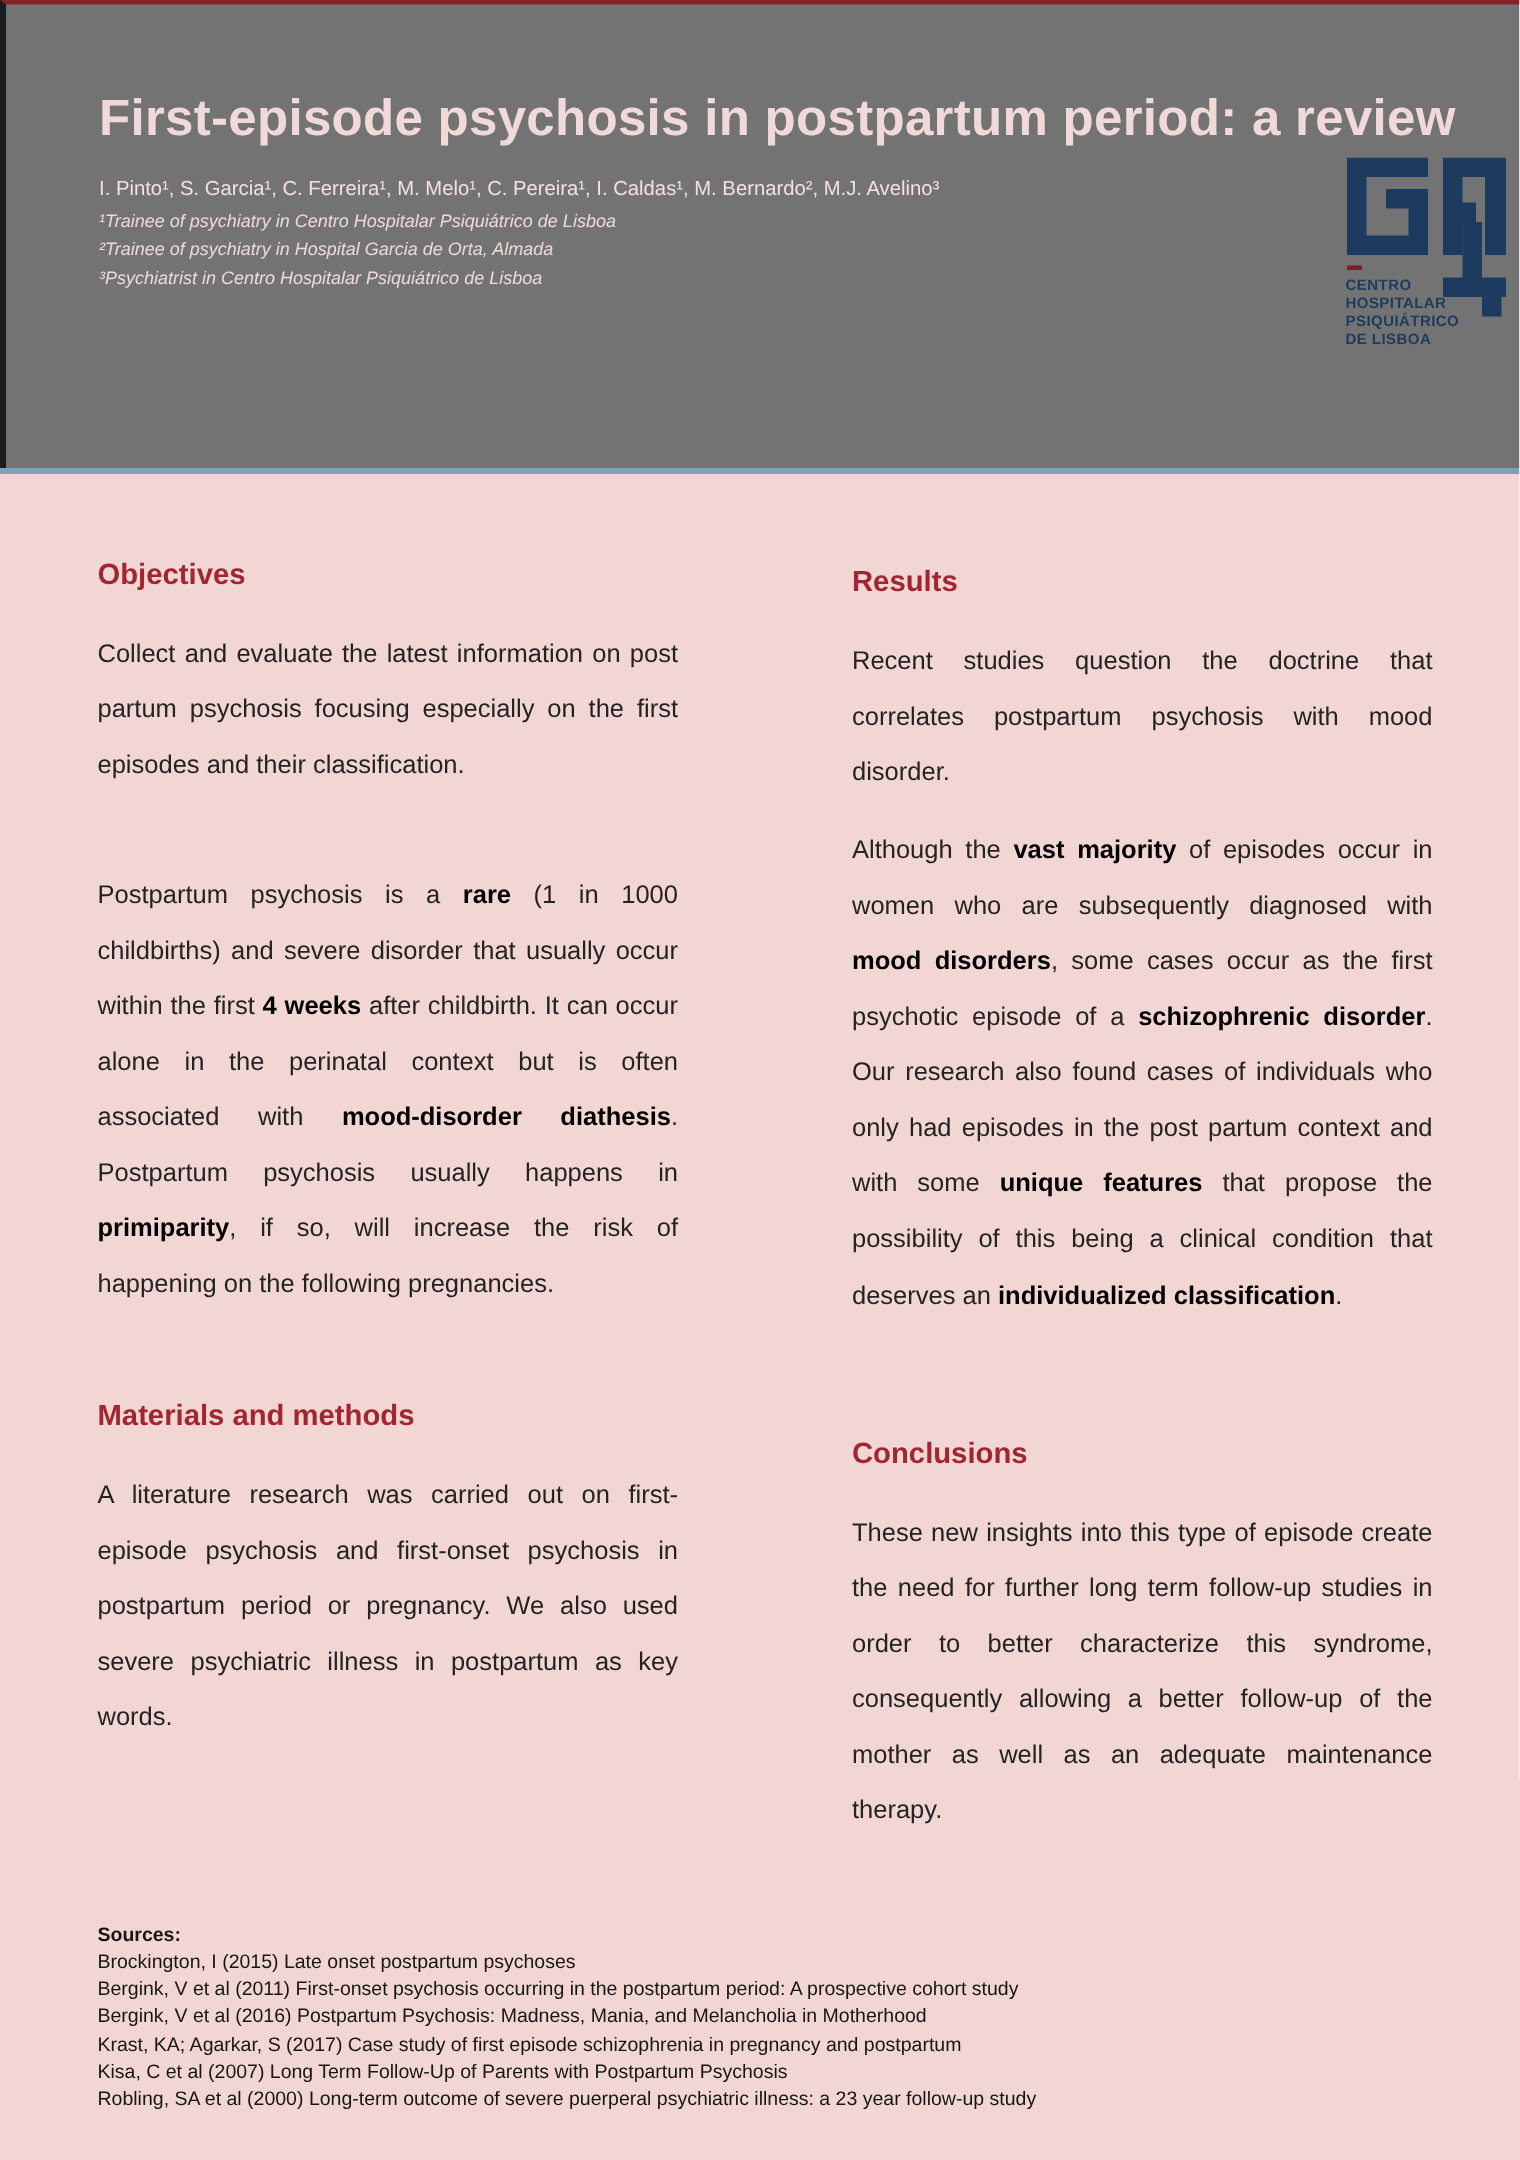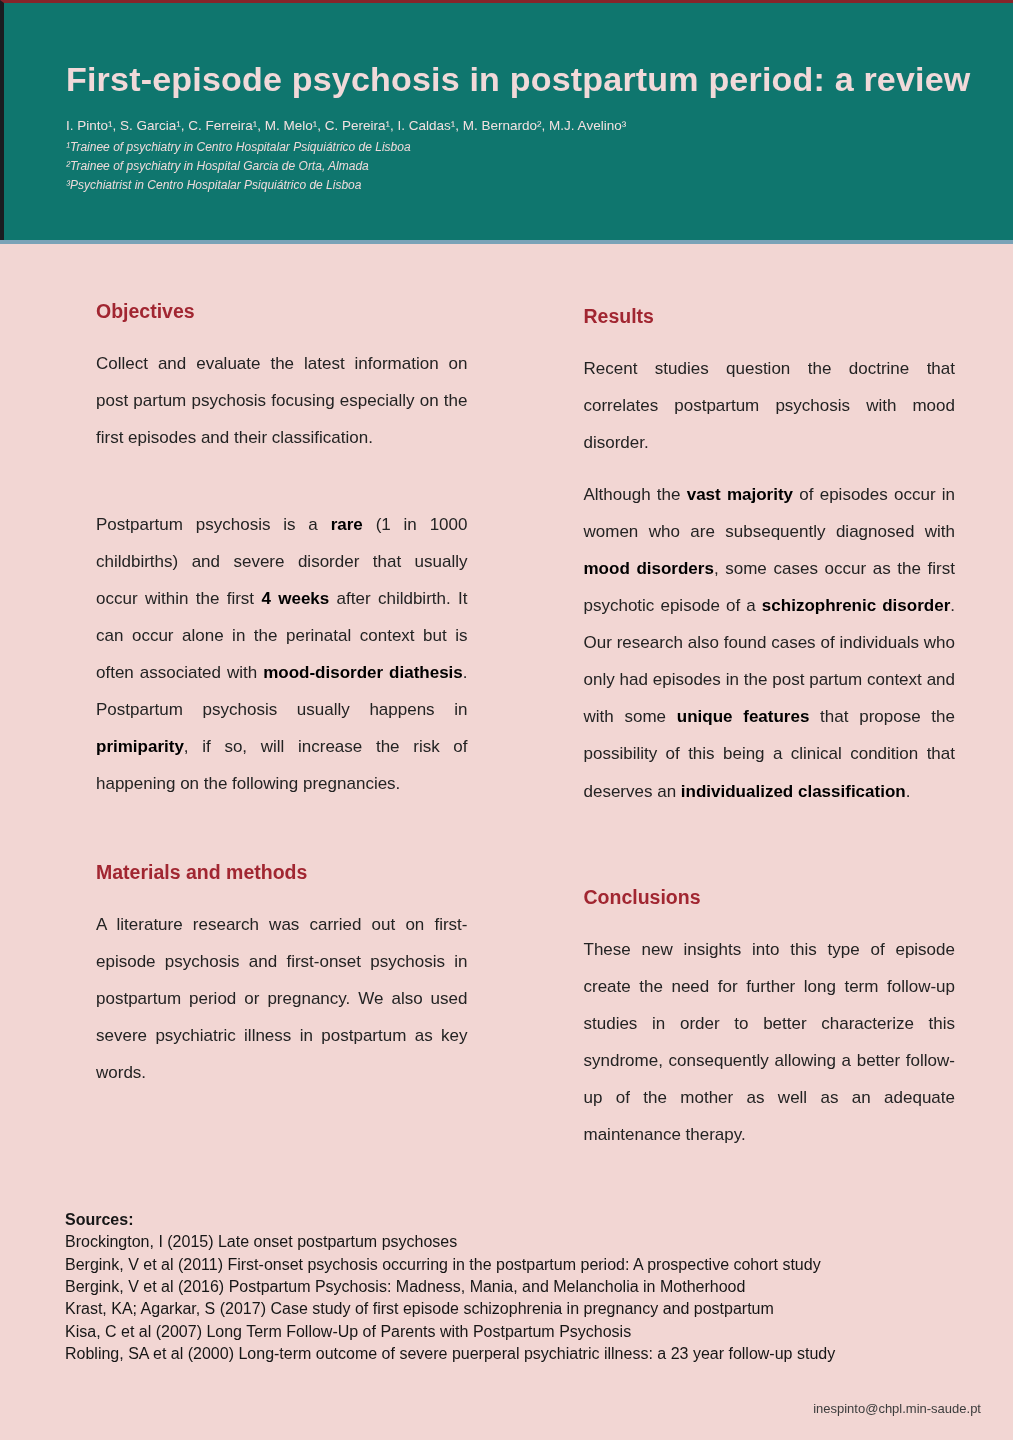--- a/index.html
+++ b/index.html
@@ -10,22 +10,22 @@
     width: 1013px;
     height: 1440px;
     background: #f2d6d3;
     font-family: "Liberation Sans", sans-serif;
     overflow: hidden;
   }
 
   
   .banner {
     position: relative;
-    height: 240px;
-    background: #0f766e;
+    height: 312px;
+    background: #737373;
     border-left: 4px solid #1a1c20;
     border-top: 3px solid #85242a;
     padding: 49px 0 0 62px;
   }
   .banner-title {
     color: #f1d9d9;
     font-size: 34px;
     font-weight: bold;
     line-height: 1.6;
     max-width: 940px;
@@ -67,21 +67,20 @@
   
   .body {
     position: relative;
     height: 1183px;
     padding: 56px 58px 0 65px;
   }
   .columns {
     display: grid;
     grid-template-columns: 1fr 1fr;
     column-gap: 116px;
-    margin-left: 31px;
   }
   .col-right { padding-top: 5px; }
 
   .section h2 {
     margin: 0 0 22px 0;
     color: #a12631;
     font-size: 19.5px;
     font-weight: bold;
   }
   .section p {
@@ -95,21 +94,21 @@
   .gap-md { margin-top: 50px; }
   .gap-lg { margin-top: 58px; }
   .gap-xl { margin-top: 76px; }
 
   .accent { color: #000000; font-weight: bold; }
 
   
   .sources {
     margin-top: 56px;
     color: #161616;
-    font-size: 16px;
+    font-size: 13px;
     line-height: 1.4;
   }
   .src-label { font-weight: bold; }
 
   .email {
     position: absolute;
     right: 32px;
     bottom: 11px;
     color: #3c3c3c;
     font-size: 13px;
@@ -122,20 +121,36 @@
 
   <div class="banner">
     <div class="banner-title">First-episode psychosis in postpartum period: a review</div>
     <div class="banner-authors">I. Pinto¹, S. Garcia¹, C. Ferreira¹, M. Melo¹, C. Pereira¹, I. Caldas¹, M. Bernardo², M.J. Avelino³</div>
     <div class="banner-affils">
       <div>¹Trainee of psychiatry in Centro Hospitalar Psiquiátrico de Lisboa</div>
       <div>²Trainee of psychiatry in Hospital Garcia de Orta, Almada</div>
       <div>³Psychiatrist in Centro Hospitalar Psiquiátrico de Lisboa</div>
     </div>
 
+    <div class="logo">
+      <svg width="116" height="130" viewBox="0 0 116 130">
+        <g fill="#1d3a5f">
+          <path d="M6 0 H60 V13 H19 V52 H47 V34 H32 V21 H60 V65 H6 Z"></path>
+          <path d="M70 0 H112 V65 H98 V13 H83 V30 H92 V43 H83 V65 H70 Z"></path>
+          <rect x="83" y="43" width="13" height="50"></rect>
+          <rect x="70" y="80" width="42" height="13"></rect>
+          <rect x="96" y="93" width="13" height="13"></rect>
+        </g>
+        <rect x="6" y="72" width="10" height="3" fill="#7a1f24"></rect>
+        <text x="5" y="88">CENTRO</text>
+        <text x="5" y="100">HOSPITALAR</text>
+        <text x="5" y="112">PSIQUIÁTRICO</text>
+        <text x="5" y="124">DE LISBOA</text>
+      </svg>
+    </div>
   </div>
 
   <div class="separator"></div>
 
   <div class="body">
     <div class="columns">
 
       <div class="col-left">
         <div class="section">
           <h2>Objectives</h2>

